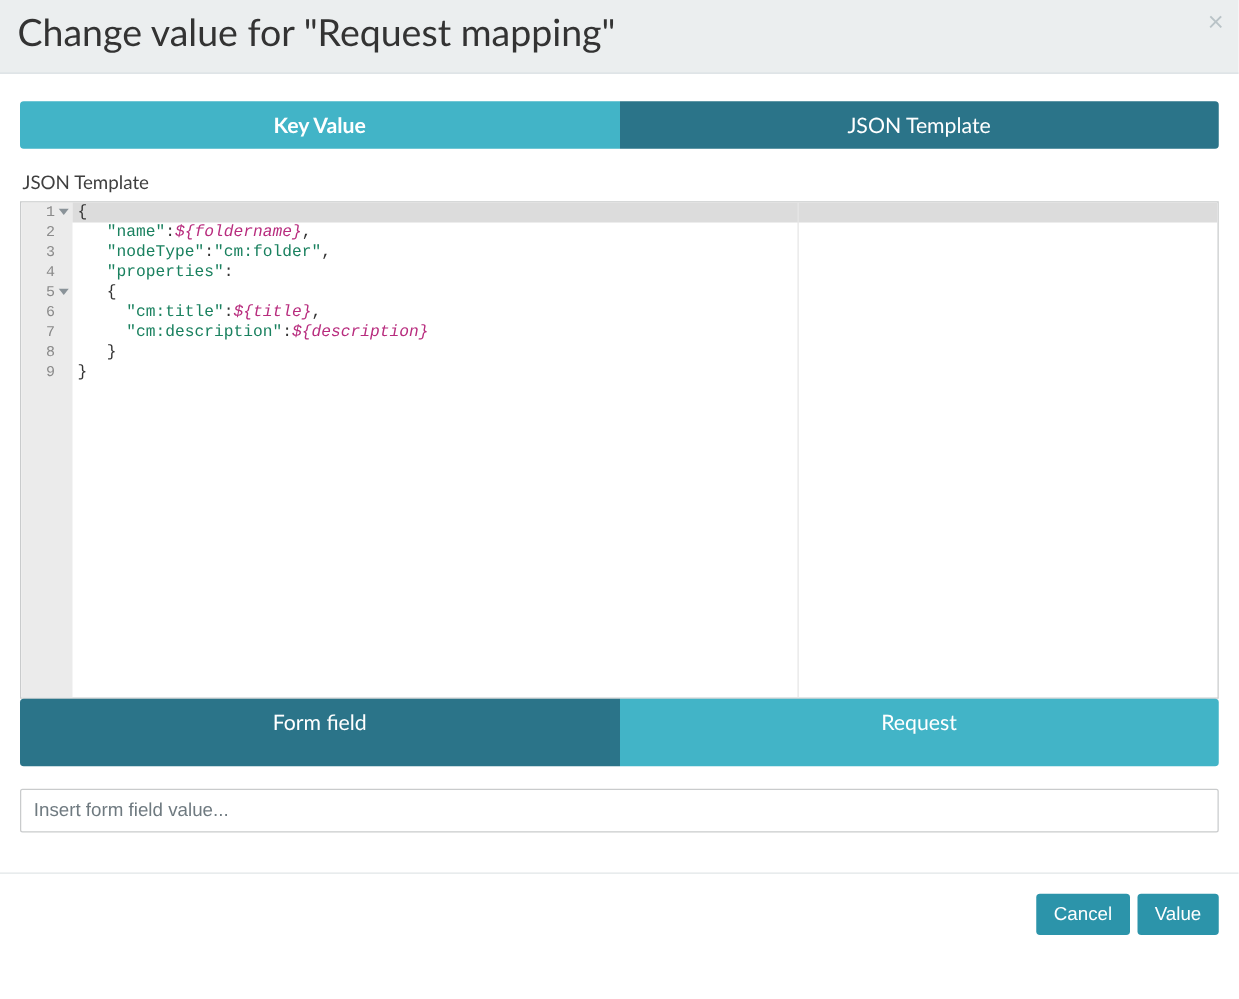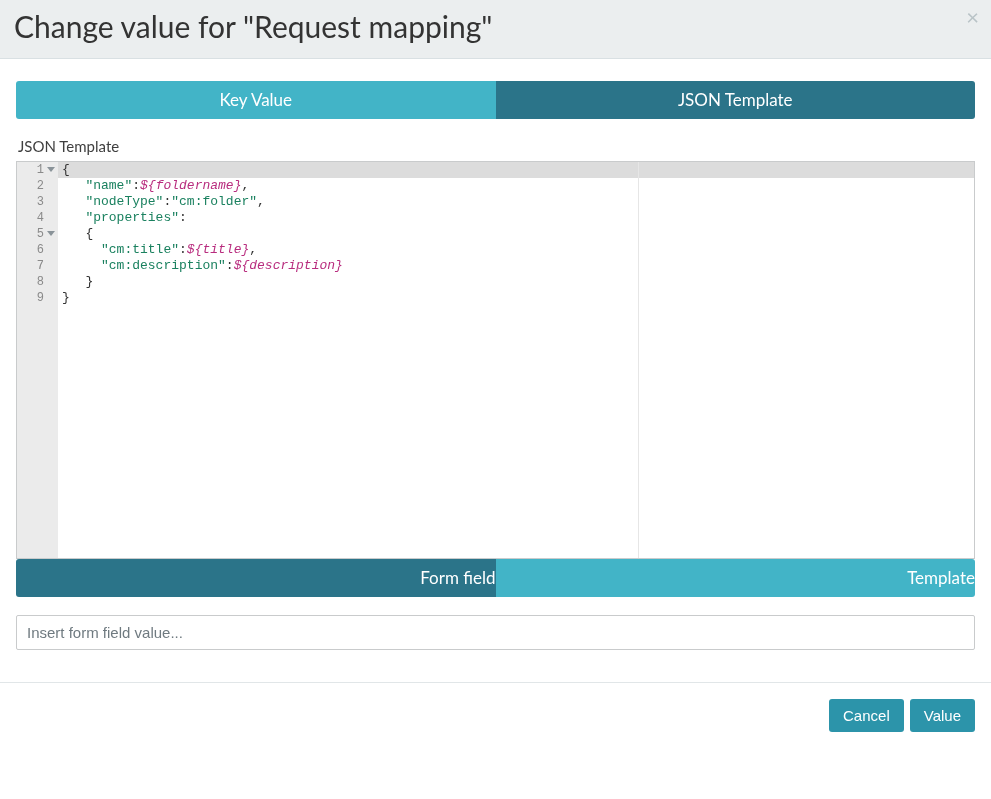--- a/index.html
+++ b/index.html
@@ -42,21 +42,21 @@
     flex: 1;
     text-align: center;
     color: #fff;
     padding: 8px 0 9px 0;
     font-size: 17px;
     cursor: pointer;
     user-select: none;
   }
   .tab.light { background: #42b4c7; }
   .tab.dark  { background: #2b7489; }
-  .tabbar-top .tab:first-child { border-top-left-radius: 3px; border-bottom-left-radius: 3px; }
+  .tabbar-top .tab:first-child { border-top-left-radius: 3px; border-bottom-left-radius: 3px; font-weight: bold; }
   .tabbar-top .tab:last-child  { border-top-right-radius: 3px; border-bottom-right-radius: 3px; }
   .section-label {
     font-size: 15px;
     color: #3f3f3f;
     margin: 0 0 6px 2px;
   }
   .editor {
     border: 1px solid #c9cbcc;
     height: 398px;
     display: flex;
@@ -118,22 +118,22 @@
   .tk-comma  { color: #333; }
   .tk-var    { color: #b82c7e; font-style: italic; }
 
   .hint {
     margin: 9px 0 14px 2px;
     font-size: 14px;
     color: #8a9399;
   }
   .tabbar2 { display:flex; }
   .tabbar2 .tab {
-    flex:1; text-align:right; color:#fff;
-    padding:8px 0 9px 0; font-size:17px; cursor:pointer;
+    flex:1; text-align:center; color:#fff;
+    padding:8px 0 25px 0; font-size:17px; cursor:pointer;
   }
   .tabbar2 .tab:first-child { border-top-left-radius:3px; border-bottom-left-radius:3px; }
   .tabbar2 .tab:last-child  { border-top-right-radius:3px; border-bottom-right-radius:3px; }
   .insert-input {
     margin-top: 18px;
     width: 100%;
     border: 1px solid #c9cbcc;
     border-radius: 2px;
     padding: 8px 10px;
     font-size: 15px;
@@ -192,21 +192,21 @@
     <div class="code">
       <div class="line-hl"></div>
       <div class="vline"></div>
       <pre id="codelines"><span class="cl"><span class="tk-brace">{</span></span><span class="cl"><span>   </span><span class="tk-key">"name"</span><span class="tk-colon">:</span><span class="tk-var">${foldername}</span><span class="tk-comma">,</span></span><span class="cl"><span>   </span><span class="tk-key">"nodeType"</span><span class="tk-colon">:</span><span class="tk-str">"cm:folder"</span><span class="tk-comma">,</span></span><span class="cl"><span>   </span><span class="tk-key">"properties"</span><span class="tk-colon">:</span></span><span class="cl"><span>   </span><span class="tk-brace">{</span></span><span class="cl"><span>     </span><span class="tk-key">"cm:title"</span><span class="tk-colon">:</span><span class="tk-var">${title}</span><span class="tk-comma">,</span></span><span class="cl"><span>     </span><span class="tk-key">"cm:description"</span><span class="tk-colon">:</span><span class="tk-var">${description}</span></span><span class="cl"><span>   </span><span class="tk-brace">}</span></span><span class="cl"><span class="tk-brace">}</span></span></pre>
     </div>
   </div>
 
 
   <div class="tabbar2">
     <div class="tab dark">Form field</div>
-    <div class="tab light">Template</div>
+    <div class="tab light">Request</div>
   </div>
 
   <input class="insert-input" type="text" placeholder="Insert form field value..." style="">
 
 </div>
 
 <div class="footer">
   <button class="btn">Cancel</button>
   <button class="btn">Value</button>
 </div>

